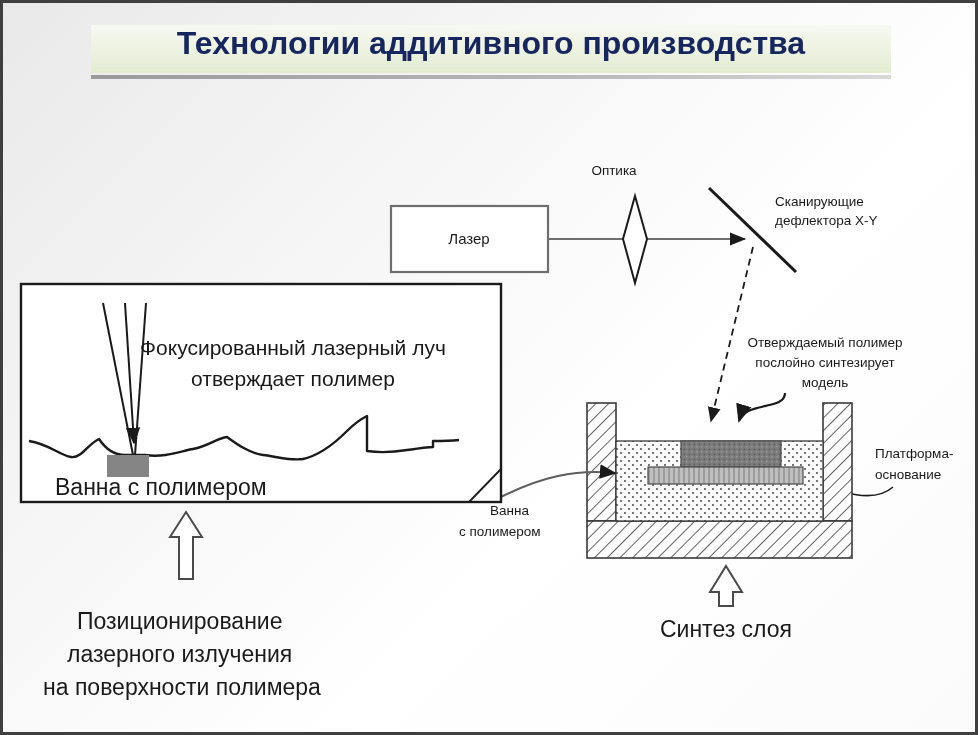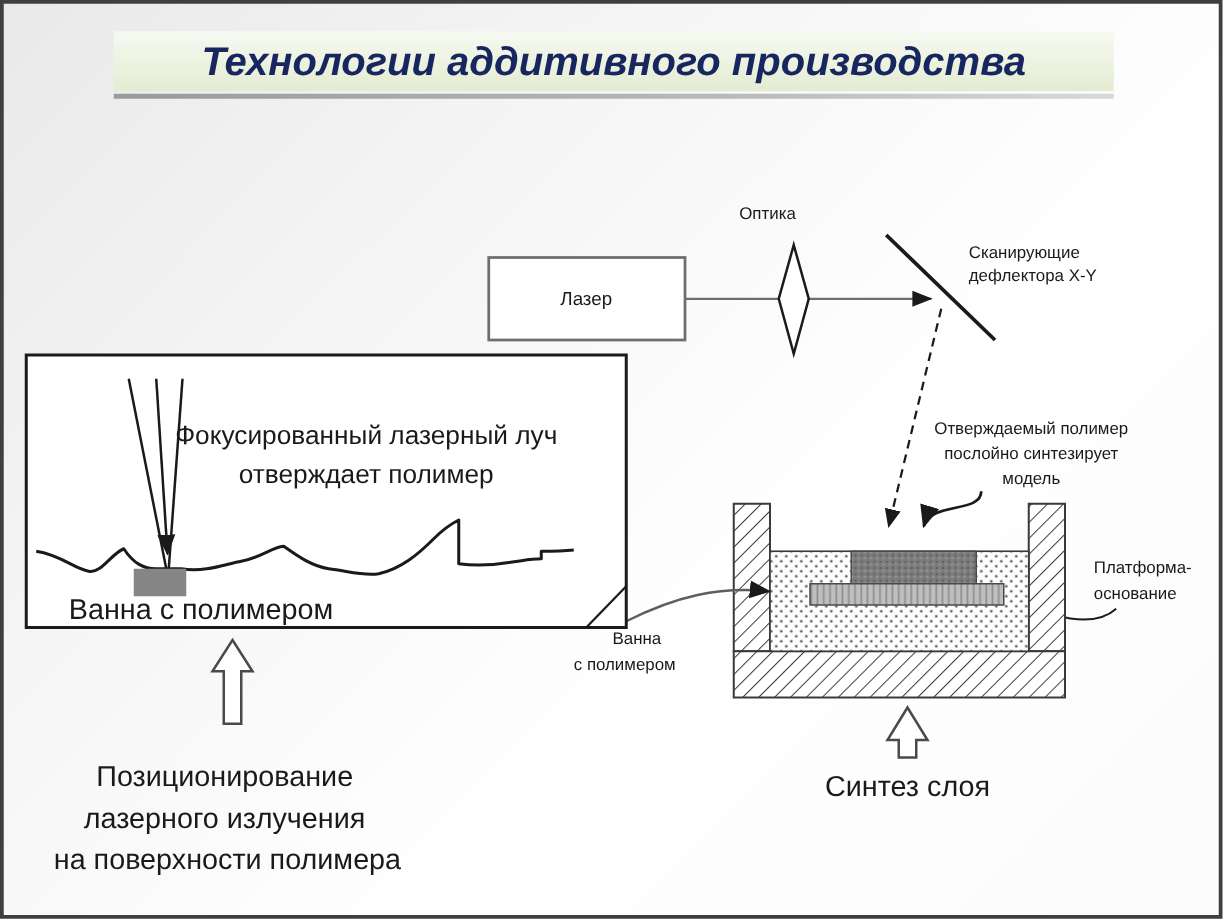--- a/index.html
+++ b/index.html
@@ -25,23 +25,21 @@
 
   
   #title-bar {
     position: absolute;
     left: 88px;
     top: 22px;
     width: 800px;
     height: 48px;
     background: linear-gradient(to bottom, #f6f9f1 0%, #eef3e3 45%, #e3ecd2 100%);
     display: flex;
-    align-items: center;
     justify-content: center;
-    font-style: italic;
   }
   #title-text {
     font-size: 32px;
     font-weight: bold;
     color: #17265e;
     letter-spacing: 0px;
     white-space: nowrap;
   }
   #title-underline {
     position: absolute;

